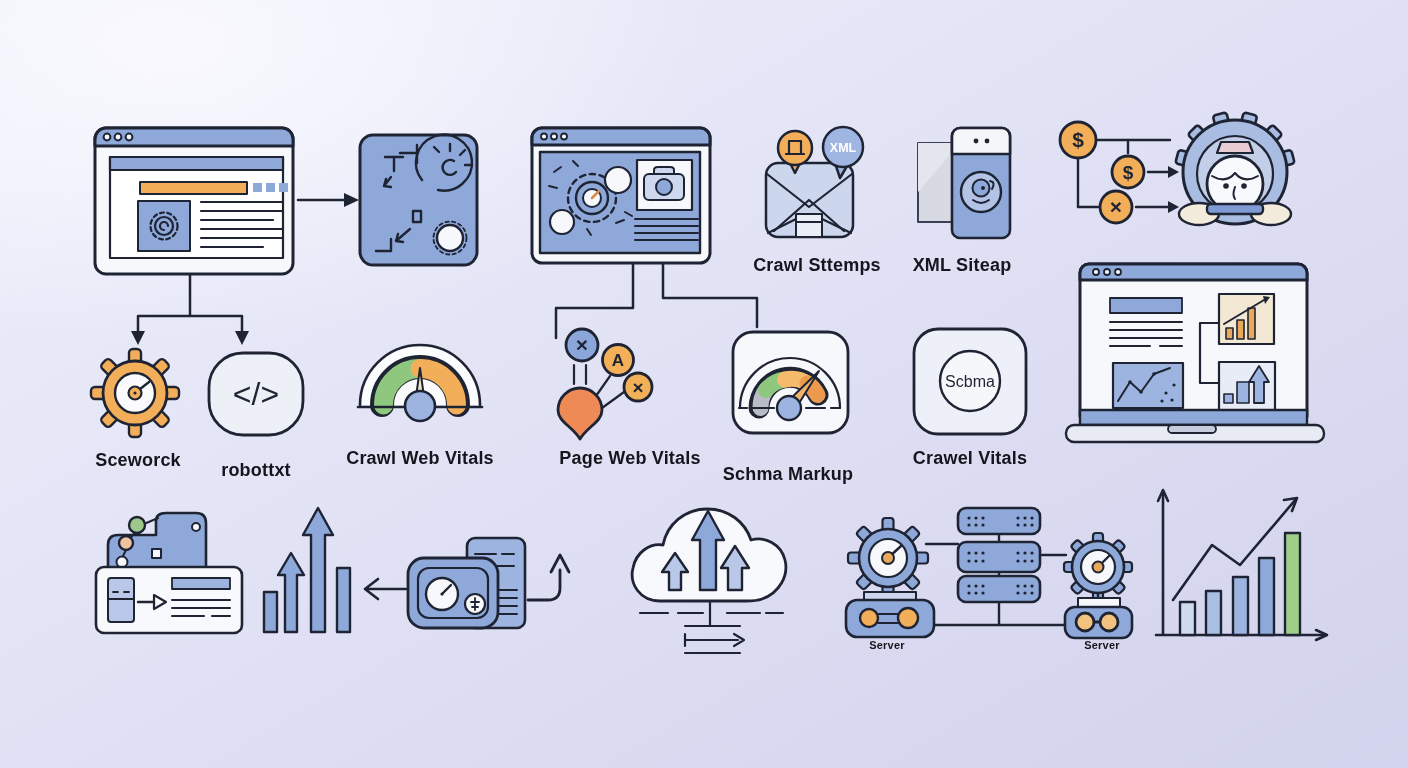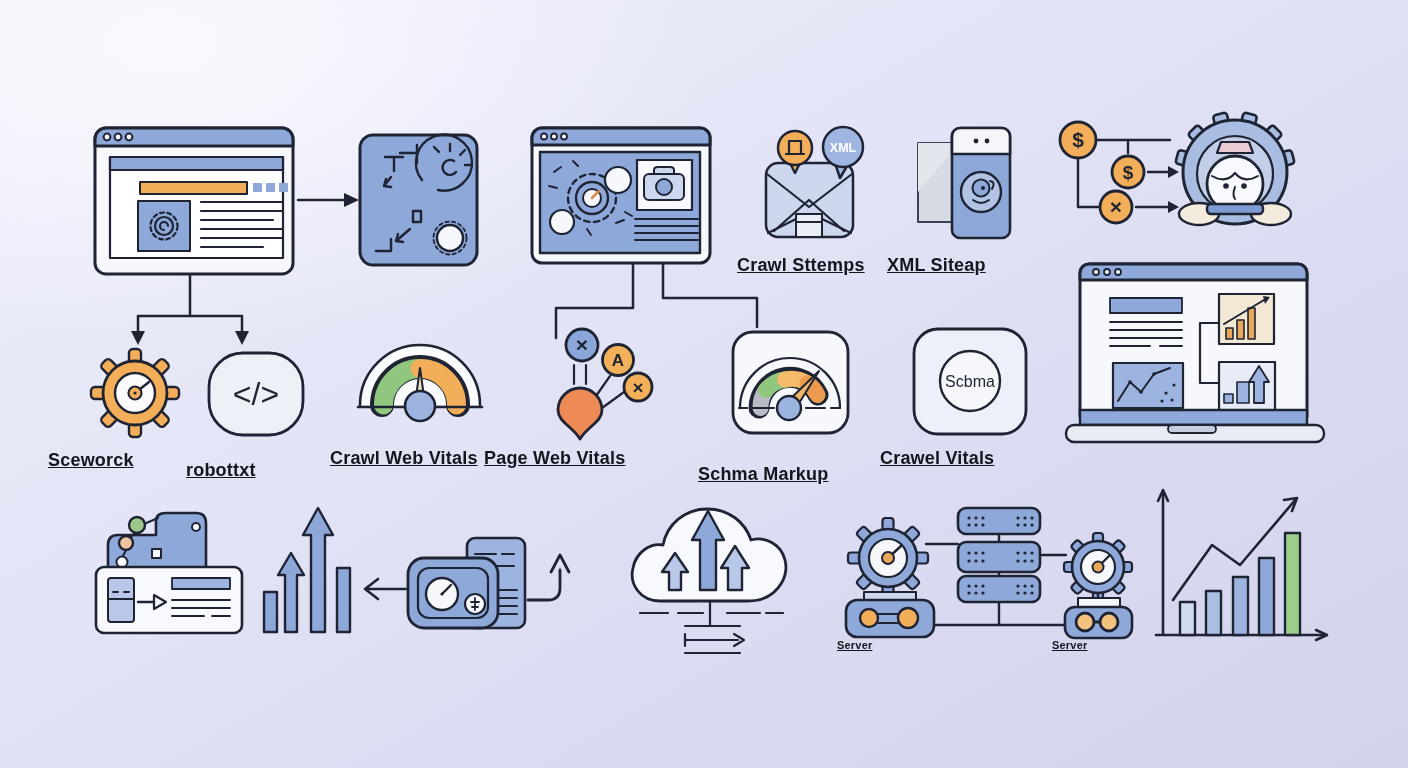--- a/index.html
+++ b/index.html
@@ -7,22 +7,22 @@
     position:relative;width:1408px;height:768px;overflow:hidden;
     background:
       radial-gradient(900px 500px at 12% 6%, rgba(250,250,255,.9) 0%, rgba(250,250,255,0) 60%),
       linear-gradient(150deg,#f0f1fb 0%,#e4e5f6 35%,#dadbf1 70%,#d2d3ec 100%);
     font-family:"Liberation Sans",sans-serif;
   }
   .abs{position:absolute;}
   svg{display:block;overflow:visible;}
   svg *{stroke-linecap:round;stroke-linejoin:round;}
   .label{
-    position:absolute;color:#14161d;
-    font-weight:600;font-size:18px;letter-spacing:.2px;text-decoration:underline;
+    position:absolute;text-align:center;color:#14161d;
+    font-weight:600;font-size:18px;letter-spacing:.2px;
   }
   .label.small{font-size:11px;font-weight:600;}
   text{font-family:"Liberation Sans","DejaVu Sans",sans-serif;}
 </style>
 </head>
 <body>
 
 <div class="stage">
 
   <svg class="abs" style="left:0;top:0" width="1408" height="768">
@@ -201,21 +201,21 @@
       <rect x="42" y="4" width="12" height="15" rx="4" transform="rotate(225 48 48)"></rect>
       <rect x="42" y="4" width="12" height="15" rx="4" transform="rotate(270 48 48)"></rect>
       <rect x="42" y="4" width="12" height="15" rx="4" transform="rotate(315 48 48)"></rect>
     </g>
     <circle cx="48" cy="48" r="32" fill="#f3ae5a" stroke="#1e2433" stroke-width="2.8"></circle>
     <circle cx="48" cy="48" r="20" fill="#fbfbfd" stroke="#1e2433" stroke-width="2.4"></circle>
     <path d="M48 48 L62 37" stroke="#1e2433" stroke-width="2.4"></path>
     <circle cx="48" cy="48" r="6.5" fill="#f3ae5a" stroke="#1e2433" stroke-width="2.2"></circle>
     <circle cx="48" cy="48" r="1.6" fill="#1e2433"></circle>
   </svg>
-  <div class="label" style="left:48px;top:450px;width:140px">Sceworck</div>
+  <div class="label" style="left:68px;top:450px;width:140px">Sceworck</div>
 
   <svg class="abs" style="left:203px;top:347px" width="106" height="94">
     <rect x="6" y="6" width="94" height="82" rx="34" fill="#eef0f8" stroke="#1e2433" stroke-width="2.8"></rect>
     <text x="53" y="58" text-anchor="middle" font-size="32" font-weight="500" fill="#1e2433">&lt;/&gt;</text>
   </svg>
   <div class="label" style="left:186px;top:460px;width:140px">robottxt</div>
 
   <svg class="abs" style="left:352px;top:332px" width="140" height="90">
     <path d="M8 73 A60 60 0 0 1 128 73" fill="#fbfcfe" stroke="#1e2433" stroke-width="2.6"></path>
     <path d="M30 73 A38 38 0 0 1 106 73" fill="none" stroke="#1e2433" stroke-width="24"></path>
@@ -238,21 +238,21 @@
     </g>
     <g>
       <circle cx="90" cy="38" r="15.5" fill="#f2b158" stroke="#1e2433" stroke-width="2.8"></circle>
       <text x="90" y="44" text-anchor="middle" font-size="17" font-weight="bold" fill="#1e2433">A</text>
     </g>
     <g>
       <circle cx="110" cy="65" r="14" fill="#f2b158" stroke="#1e2433" stroke-width="2.8"></circle>
       <text x="110" y="72" text-anchor="middle" font-size="19" font-weight="bold" fill="#1e2433">×</text>
     </g>
   </svg>
-  <div class="label" style="left:484px;top:448px;width:180px">Page Web Vitals</div>
+  <div class="label" style="left:540px;top:448px;width:180px">Page Web Vitals</div>
 
   <svg class="abs" style="left:728px;top:326px" width="125" height="112">
     <rect x="5" y="6" width="115" height="101" rx="20" fill="#f7f8fc" stroke="#1e2433" stroke-width="2.8"></rect>
     <path d="M12 82 A50 50 0 0 1 112 82" fill="none" stroke="#1e2433" stroke-width="2.2"></path>
     <path d="M31 82 A31 31 0 0 1 90 69" fill="none" stroke="#1e2433" stroke-width="21"></path>
     <path d="M32.5 82 A29.5 29.5 0 0 1 38 64" fill="none" stroke="#b9bcc4" stroke-width="16"></path>
     <path d="M38 64 A29.5 29.5 0 0 1 57 53.5" fill="none" stroke="#90c77e" stroke-width="16"></path>
     <path d="M57 53.5 A29.5 29.5 0 0 1 79.5 57.5" fill="none" stroke="#f5bb6b" stroke-width="16"></path>
     <path d="M79.5 57.5 A29.5 29.5 0 0 1 89.5 69" fill="none" stroke="#ec9a4e" stroke-width="16"></path>
     <path d="M11 82 H19 M24 82 H46 M78 82 H97 M103 82 H112" fill="none" stroke="#1e2433" stroke-width="2.2"></path>

